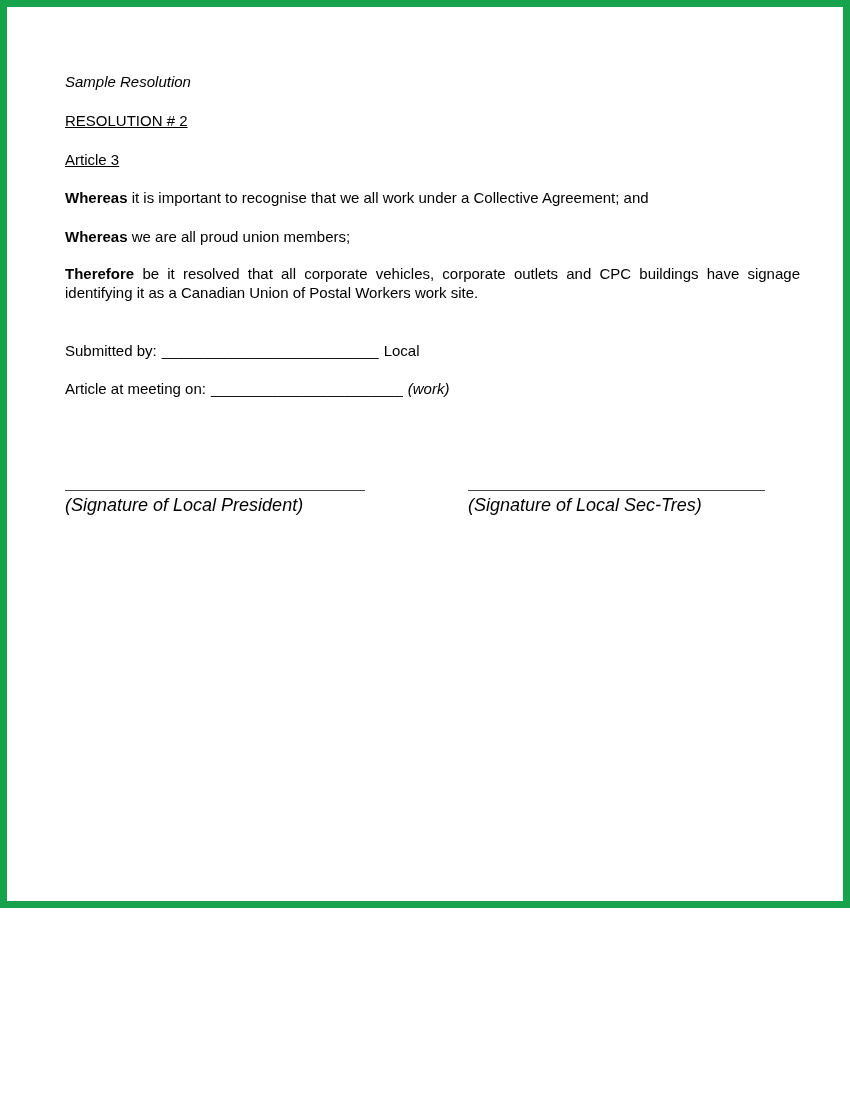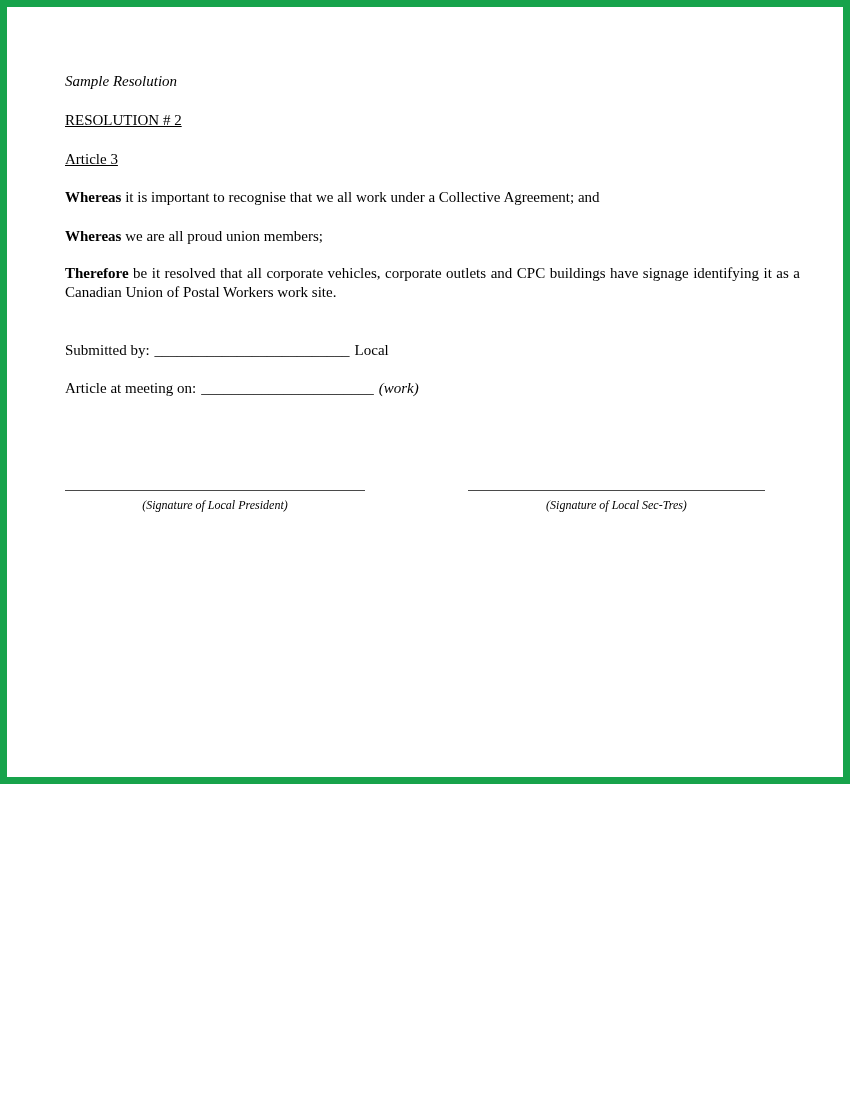--- a/index.html
+++ b/index.html
@@ -1,23 +1,23 @@
 <!DOCTYPE html>
 <html><head>
 <meta charset="utf-8">
 <style>
   html, body { margin: 0; padding: 0; background: #ffffff; }
   .page {
     position: relative;
     width: 850px;
-    height: 784px;
+    height: 908px;
     box-sizing: border-box;
     border: 7px solid #17a34b;
     background: #ffffff;
-    font-family: Liberation Serif, serif;
+    font-family: Liberation Sans, sans-serif;
     color: #000000;
     overflow: hidden;
   }
   .content {
     padding: 65px 43px 0 58px;
     font-size: 15px;
     line-height: 19px;
   }
   .content p { margin: 0; }
   .italic { font-style: italic; }
@@ -39,23 +39,22 @@
     justify-content: space-between;
   }
   .sig-col { width: 300px; }
   .sig-col.right { width: 297px; margin-right: 35px; }
   .sig-rule {
     border-top: 1px solid #4a4a4a;
     height: 0;
   }
   .sig-caption {
     padding-top: 5px;
-    text-align: center;
     font-style: italic;
-    font-size: 12px;
+    font-size: 18px;
     line-height: 19px;
   }
   .footer {
     position: absolute;
     left: 0;
     right: 0;
     top: 1043px;
     text-align: center;
     font-size: 14px;
     color: #000000;

